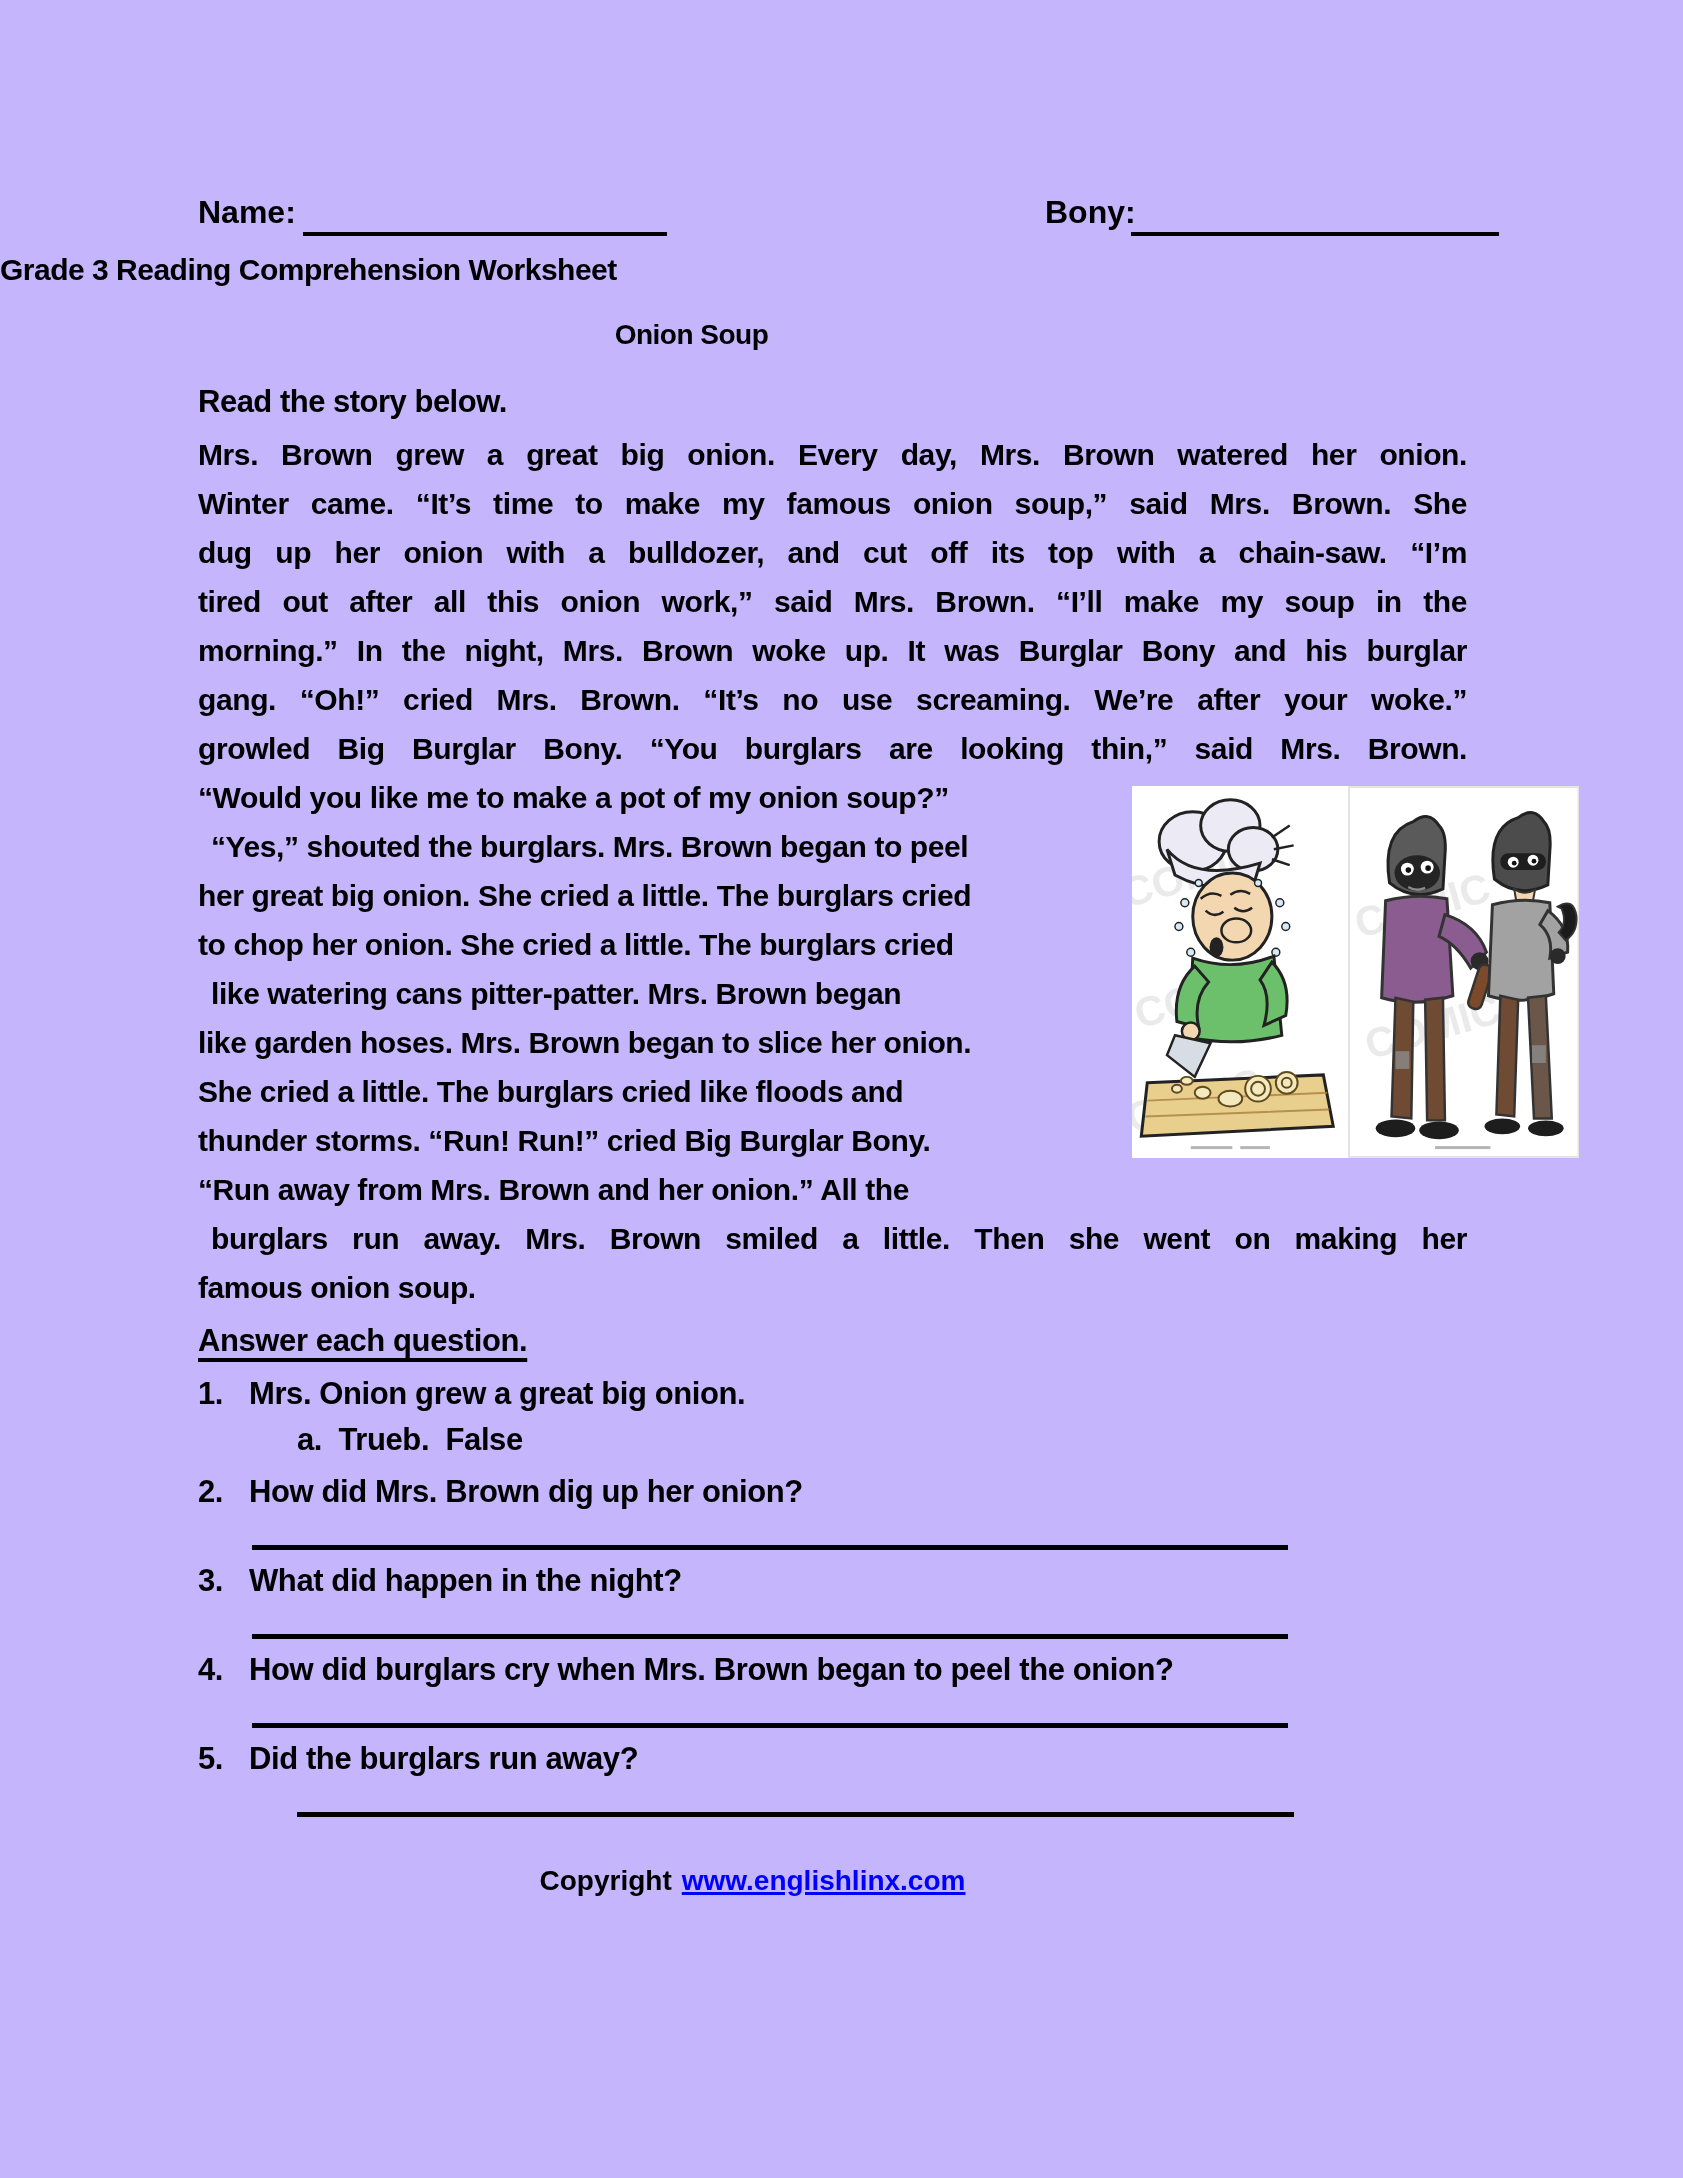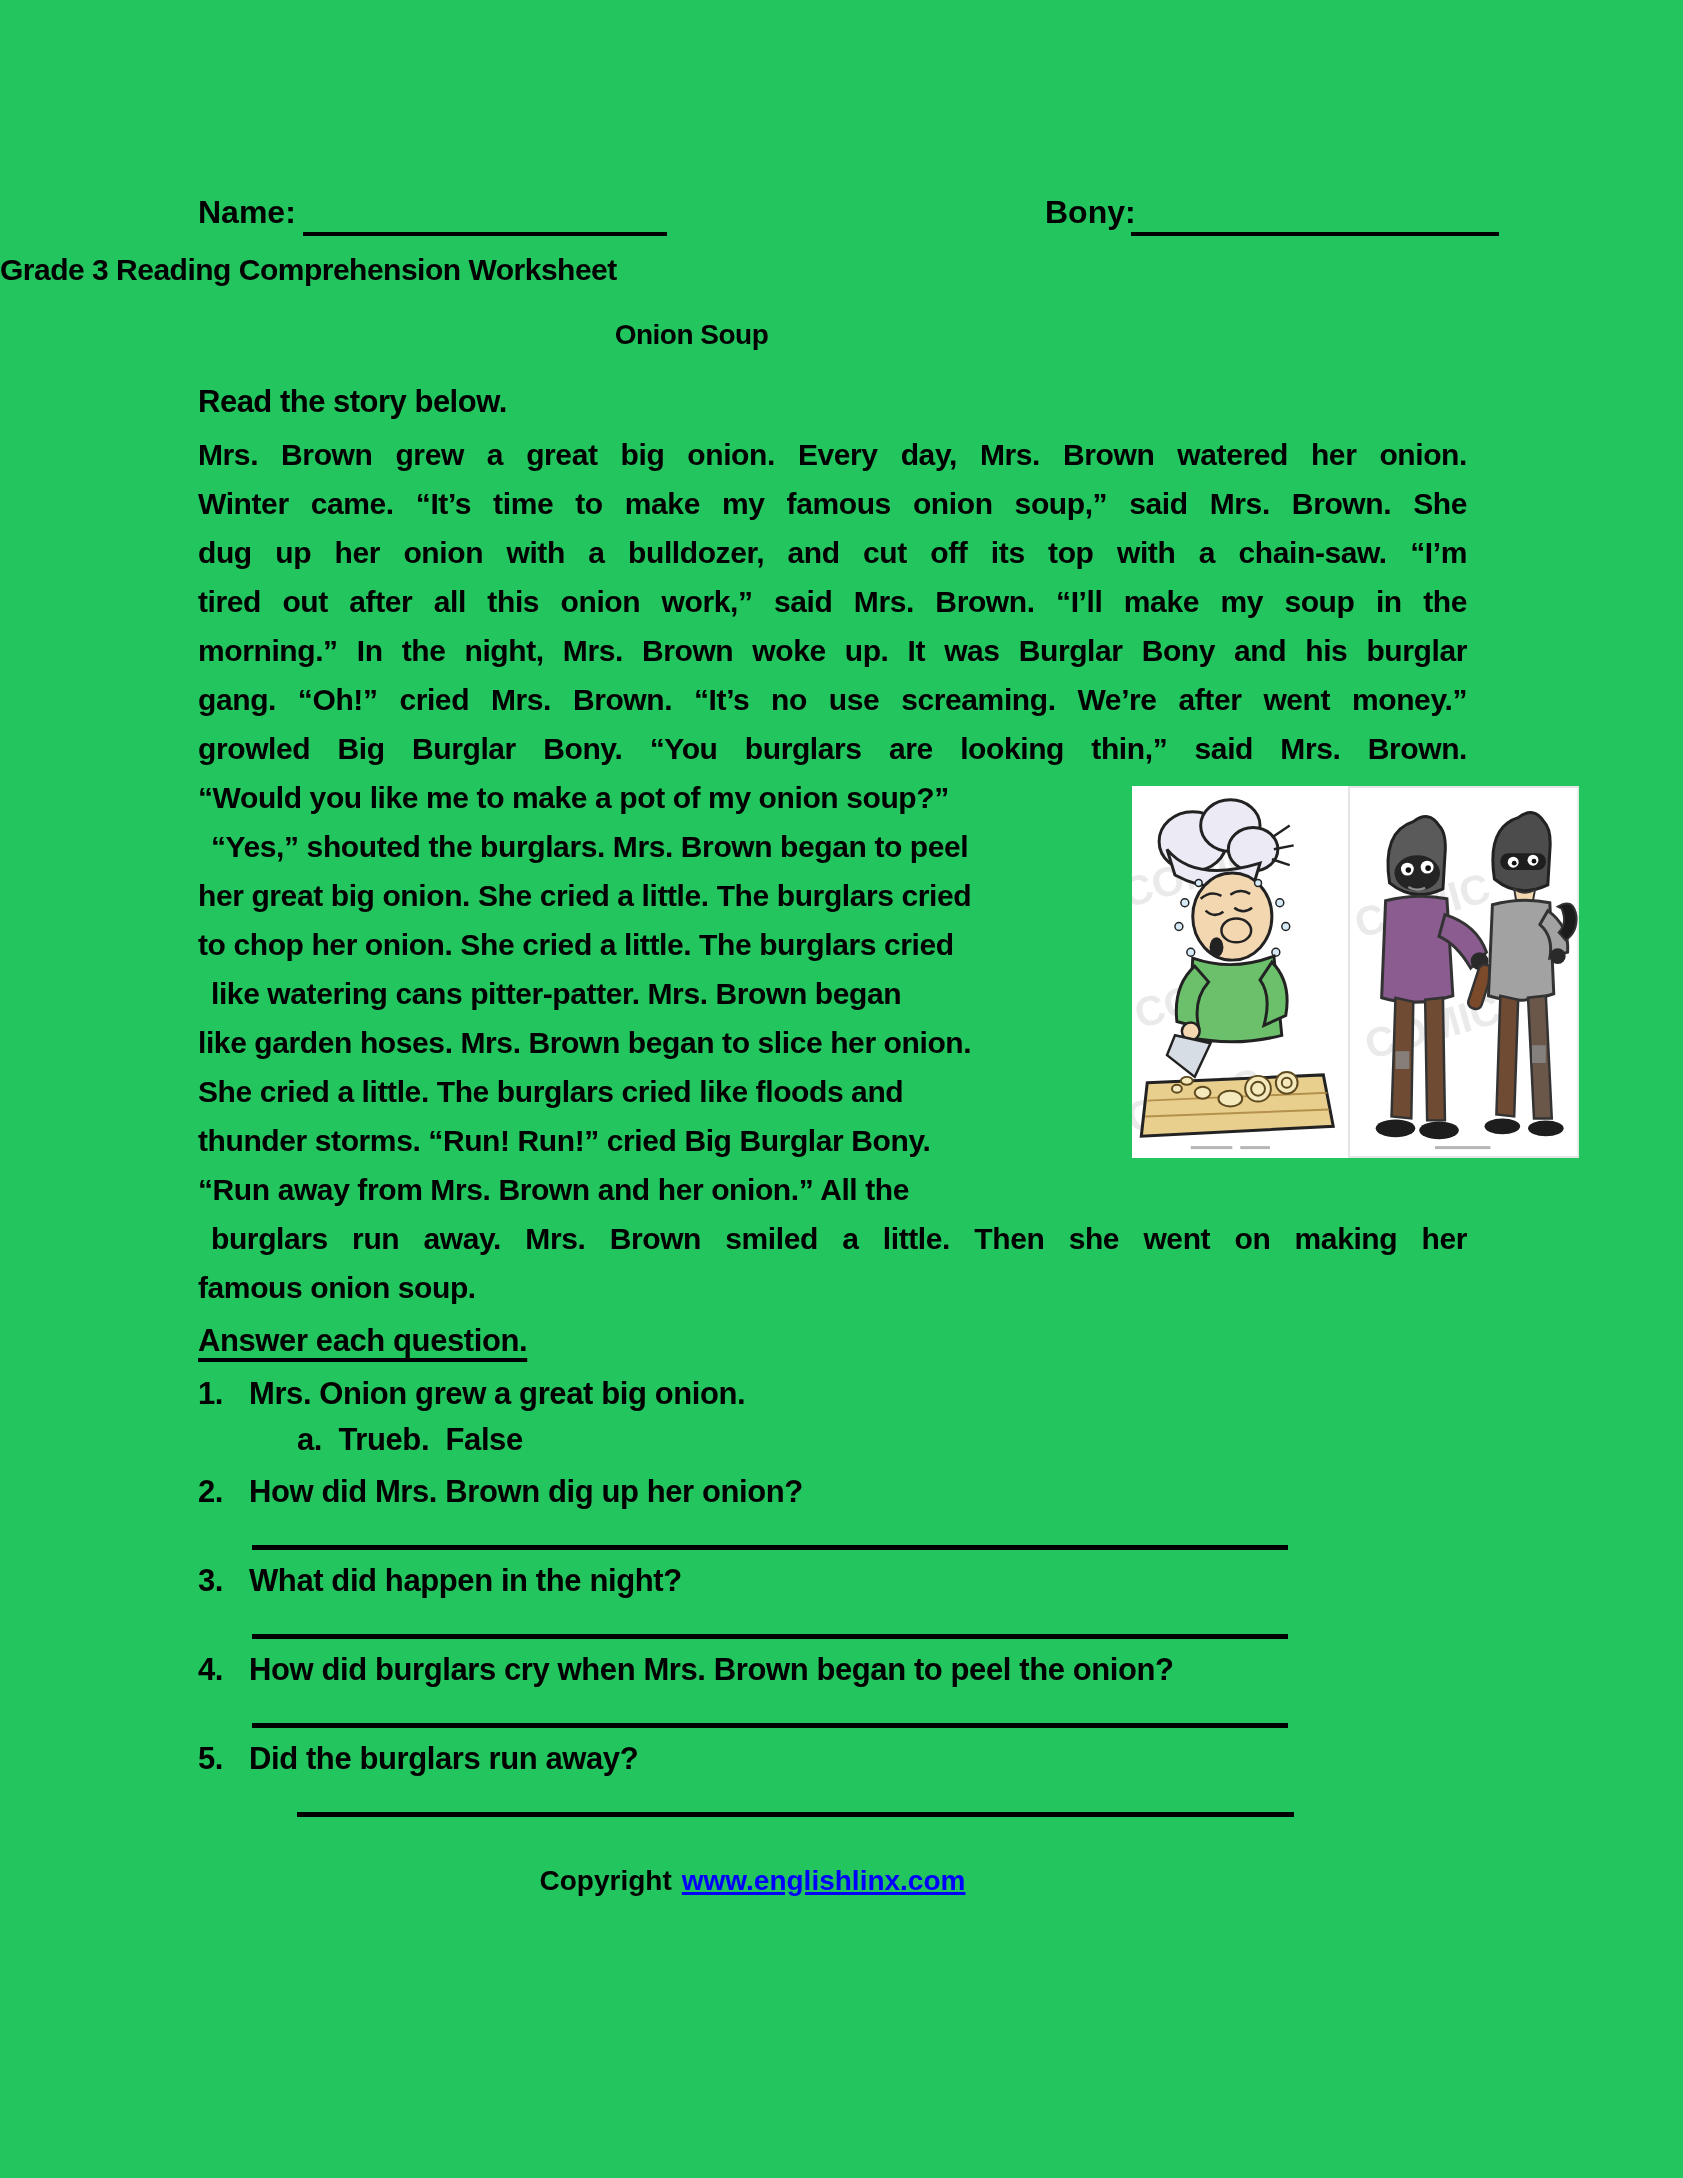--- a/index.html
+++ b/index.html
@@ -1,18 +1,18 @@
 <!DOCTYPE html>
 <html style="--text: #000000; --link: #0000ff; --skin: #f3d7b0; --hat: #eceaf4; --sweater_green: #6cc06c; --board: #e9cf8d; --onion: #f3e9bd; --tear: #d6ebf7; --knife: #d7dde4; --hood: #5a5a5a; --sweater_purple: #8a5c90; --sweater_gray: #a2a2a2; --pants_brown: #6f4b33; --shoe: #1d1d1d; --watermark: #9a9a9a; --caption: #b5b5b5;"><head>
 <meta charset="utf-8">
 <style>
   html,body{margin:0;padding:0;background:#ffffff;}
   body{width:1683px;height:2178px;position:relative;overflow:hidden;
        font-family:"Liberation Sans","DejaVu Sans",sans-serif;font-weight:700;color:var(--text,#000);}
-  .page{position:absolute;inset:0;background:#22c55e;}
+  .page{position:absolute;inset:0;background:#c4b5fd;}
 
   
   .name-row{position:absolute;top:194px;left:198px;width:1307px;height:51px;font-size:32px;}
   .nlbl{position:absolute;left:0;top:0;}
   .nline{position:absolute;left:105px;top:0;width:364px;height:38px;border-bottom:4px solid #000;}
   .dlbl{position:absolute;left:847px;top:0;}
   .dline{position:absolute;left:933px;top:0;width:368px;height:38px;border-bottom:4px solid #000;}
 
   .title{position:absolute;top:253px;left:0;width:1683px;text-align:left;font-size:30px;letter-spacing:-0.5px;}
   .subtitle{position:absolute;top:319px;left:0;width:1383px;text-align:center;font-size:28px;letter-spacing:-0.5px;}
@@ -59,21 +59,21 @@
   <div class="title">Grade 3 Reading Comprehension Worksheet</div>
   <div class="subtitle">Onion Soup</div>
   <div class="read">Read the story below.</div>
 
   <div class="story">
       <div class="sl j">Mrs. Brown grew a great big onion. Every day, Mrs. Brown watered her onion.</div>
       <div class="sl j">Winter came. “It’s time to make my famous onion soup,” said Mrs. Brown. She</div>
       <div class="sl j">dug up her onion with a bulldozer, and cut off its top with a chain-saw. “I’m</div>
       <div class="sl j">tired out after all this onion work,” said Mrs. Brown. “I’ll make my soup in the</div>
       <div class="sl j">morning.” In the night, Mrs. Brown woke up. It was Burglar Bony and his burglar</div>
-      <div class="sl j">gang. “Oh!” cried Mrs. Brown. “It’s no use screaming. We’re after went money.”</div>
+      <div class="sl j">gang. “Oh!” cried Mrs. Brown. “It’s no use screaming. We’re after your woke.”</div>
       <div class="sl j">growled Big Burglar Bony. “You burglars are looking thin,” said Mrs. Brown.</div>
       <div class="sl">“Would you like me to make a pot of my onion soup?”</div>
       <div class="sl ind">“Yes,” shouted the burglars. Mrs. Brown began to peel</div>
       <div class="sl">her great big onion. She cried a little. The burglars cried</div>
       <div class="sl">to chop her onion. She cried a little. The burglars cried</div>
       <div class="sl ind">like watering cans pitter-patter. Mrs. Brown began</div>
       <div class="sl">like garden hoses. Mrs. Brown began to slice her onion.</div>
       <div class="sl">She cried a little. The burglars cried like floods and</div>
       <div class="sl">thunder storms. “Run! Run!” cried Big Burglar Bony.</div>
       <div class="sl">“Run away from Mrs. Brown and her onion.” All the</div>

